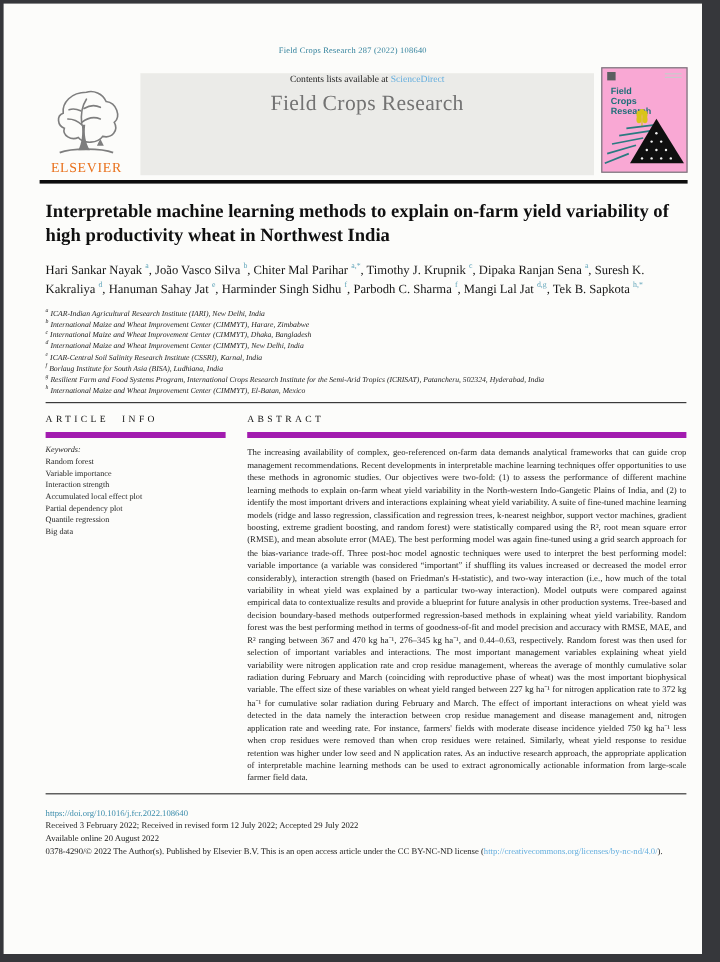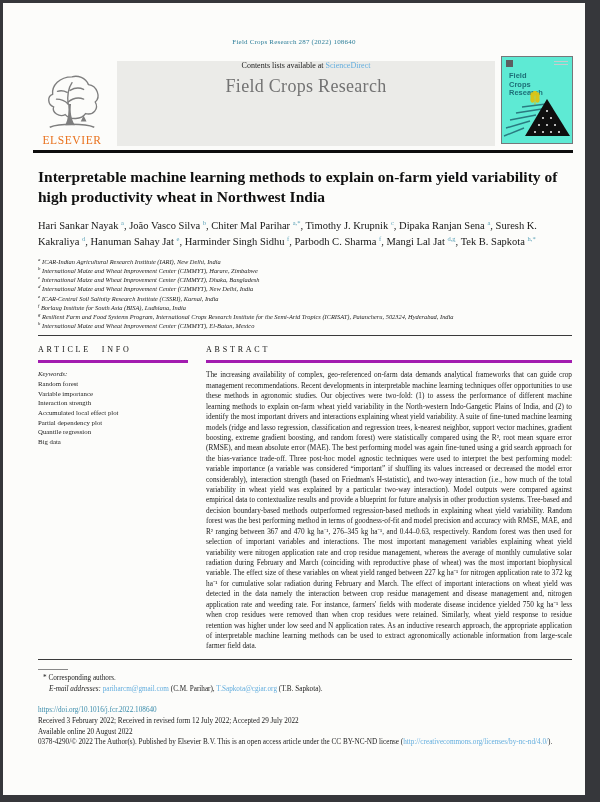--- a/index.html
+++ b/index.html
@@ -22,21 +22,21 @@
   .logo-block{width:78px;flex-shrink:0;display:flex;flex-direction:column;align-items:center;justify-content:flex-end;}
   .logo-tree{height:60px;}
   .logo-text{color:#e9711c;font-size:11.5px;letter-spacing:.6px;margin-top:1px;}
   .header-box{flex:1;background:#ebebe8;margin:0 6px;text-align:center;padding-top:0;}
   .contents-line{font-size:8px;color:#222;}
   .link-blue{color:#64aede;}
   .journal-title{font-size:18px;color:#737373;margin-top:6px;letter-spacing:.3px;}
   .homepage-line{font-family:"Liberation Sans",sans-serif;font-weight:bold;font-size:8px;margin-top:13px;color:#222;}
   
   .cover{width:72px;height:88px;flex-shrink:0;margin-top:-5px;position:relative;
-    background:#5eead4;border:1px solid #75777a;box-sizing:border-box;}
+    background:#f9a8d4;border:1px solid #75777a;box-sizing:border-box;}
   .cover-mark{position:absolute;top:3px;left:4px;width:7px;height:7px;background:#5c5e60;}
   .cover-lines{position:absolute;top:4px;right:4px;width:14px;}
   .cover-lines div{height:1px;background:#c9cacb;margin-bottom:2px;}
   .cover-title{position:absolute;top:15px;left:7px;
     font-family:"Liberation Sans",sans-serif;font-weight:bold;
     font-size:7.5px;line-height:1.15;color:#1e6f78;}
   .cover-art{position:absolute;left:0;bottom:4px;}
   .head-rule{height:3px;background:#0d0d0d;margin:4px 12px 0 30px;}
   
   .content{margin:0 13px 0 35px;}
@@ -44,21 +44,21 @@
   .authors{margin-top:10px;font-size:10.5px;line-height:1.4;color:#161616;}
   .authors sup{color:#5ba2b8;font-size:6.5px;}
   .affiliations{margin-top:7px;font-style:italic;font-size:6.4px;line-height:1.42;color:#222;}
   .affiliations sup{font-size:4.8px;}
   .mid-rule{height:1px;background:#3a3a3a;margin-top:5px;}
   
   .columns{display:flex;margin-top:9px;}
   .col-left{width:150px;margin-right:18px;flex-shrink:0;}
   .col-right{flex:1;}
   .col-head{font-size:8px;letter-spacing:2.8px;word-spacing:6px;color:#111;
-    padding-bottom:6px;border-bottom:3px solid #a21caf;}
+    padding-bottom:6px;border-bottom:5px solid #a21caf;}
   .kw-block{margin-top:6px;font-size:6.8px;line-height:1.42;color:#1e1e1e;}
   .kw-label{font-style:italic;}
   .abstract-text{margin-top:7px;font-size:7.3px;line-height:1.43;text-align:justify;color:#1b1b1b;}
   .bottom-rule{height:1px;background:#3a3a3a;margin-top:7px;}
   
   .footnote{margin-top:9px;font-size:7.2px;line-height:1.5;color:#1b1b1b;}
   .fn-rule{width:30px;border-top:1px solid #888;margin-bottom:3px;}
   .fn-corr{padding-left:5px;}
   .fn-email{padding-left:11px;}
   .fn-email .lbl{font-style:italic;}
@@ -179,27 +179,20 @@
         </div>
       </div>
       <div class="col-right">
         <div class="col-head">ABSTRACT</div>
         <div class="abstract-text">The increasing availability of complex, geo-referenced on-farm data demands analytical frameworks that can guide crop management recommendations. Recent developments in interpretable machine learning techniques offer opportunities to use these methods in agronomic studies. Our objectives were two-fold: (1) to assess the performance of different machine learning methods to explain on-farm wheat yield variability in the North-western Indo-Gangetic Plains of India, and (2) to identify the most important drivers and interactions explaining wheat yield variability. A suite of fine-tuned machine learning models (ridge and lasso regression, classification and regression trees, k-nearest neighbor, support vector machines, gradient boosting, extreme gradient boosting, and random forest) were statistically compared using the R², root mean square error (RMSE), and mean absolute error (MAE). The best performing model was again fine-tuned using a grid search approach for the bias-variance trade-off. Three post-hoc model agnostic techniques were used to interpret the best performing model: variable importance (a variable was considered “important” if shuffling its values increased or decreased the model error considerably), interaction strength (based on Friedman's H-statistic), and two-way interaction (i.e., how much of the total variability in wheat yield was explained by a particular two-way interaction). Model outputs were compared against empirical data to contextualize results and provide a blueprint for future analysis in other production systems. Tree-based and decision boundary-based methods outperformed regression-based methods in explaining wheat yield variability. Random forest was the best performing method in terms of goodness-of-fit and model precision and accuracy with RMSE, MAE, and R² ranging between 367 and 470 kg ha⁻¹, 276–345 kg ha⁻¹, and 0.44–0.63, respectively. Random forest was then used for selection of important variables and interactions. The most important management variables explaining wheat yield variability were nitrogen application rate and crop residue management, whereas the average of monthly cumulative solar radiation during February and March (coinciding with reproductive phase of wheat) was the most important biophysical variable. The effect size of these variables on wheat yield ranged between 227 kg ha⁻¹ for nitrogen application rate to 372 kg ha⁻¹ for cumulative solar radiation during February and March. The effect of important interactions on wheat yield was detected in the data namely the interaction between crop residue management and disease management and, nitrogen application rate and weeding rate. For instance, farmers' fields with moderate disease incidence yielded 750 kg ha⁻¹ less when crop residues were removed than when crop residues were retained. Similarly, wheat yield response to residue retention was higher under low seed and N application rates. As an inductive research approach, the appropriate application of interpretable machine learning methods can be used to extract agronomically actionable information from large-scale farmer field data.</div>
       </div>
     </div>
 
     <div class="bottom-rule"></div>
 
-    <div class="footnote">
-      <div class="fn-rule"></div>
-      <div class="fn-corr">* Corresponding authors.</div>
-      <div class="fn-email">
-        <span class="lbl">E-mail addresses: </span><span class="link-blue">pariharcm@gmail.com</span><span> (C.M. Parihar), </span><span class="link-blue">T.Sapkota@cgiar.org</span><span> (T.B. Sapkota).</span>
-      </div>
-    </div>
 
     <div class="doi-block">
       <div class="doi-link">https://doi.org/10.1016/j.fcr.2022.108640</div>
       <div>Received 3 February 2022; Received in revised form 12 July 2022; Accepted 29 July 2022</div>
       <div>Available online 20 August 2022</div>
       <div>
         <span>0378-4290/© 2022 The Author(s). Published by Elsevier B.V. This is an open access article under the CC BY-NC-ND license (</span><span class="link-blue">http://creativecommons.org/licenses/by-nc-nd/4.0/</span><span>).</span>
       </div>
     </div>
   </div>

